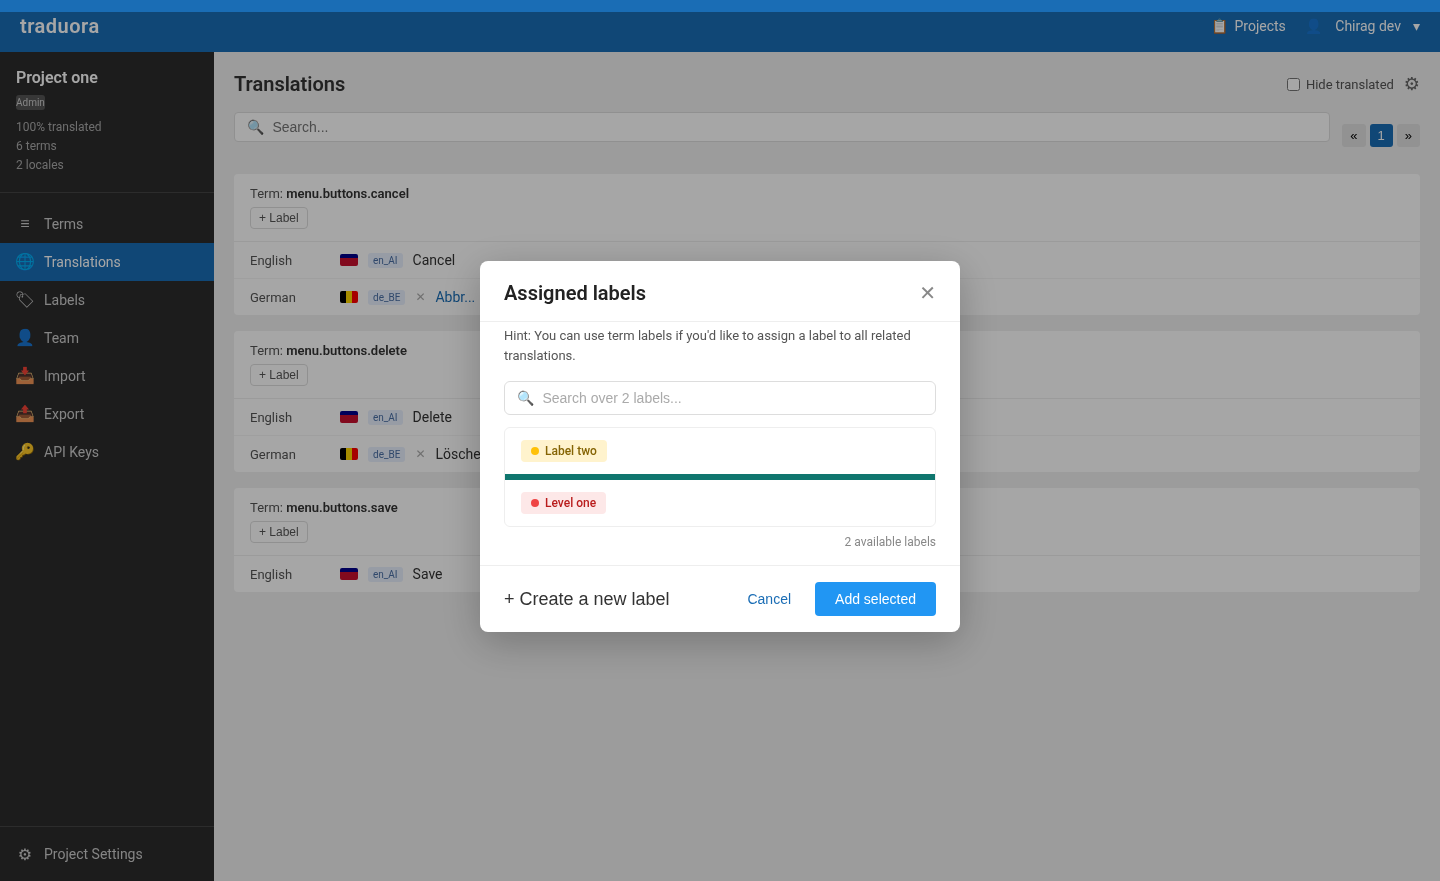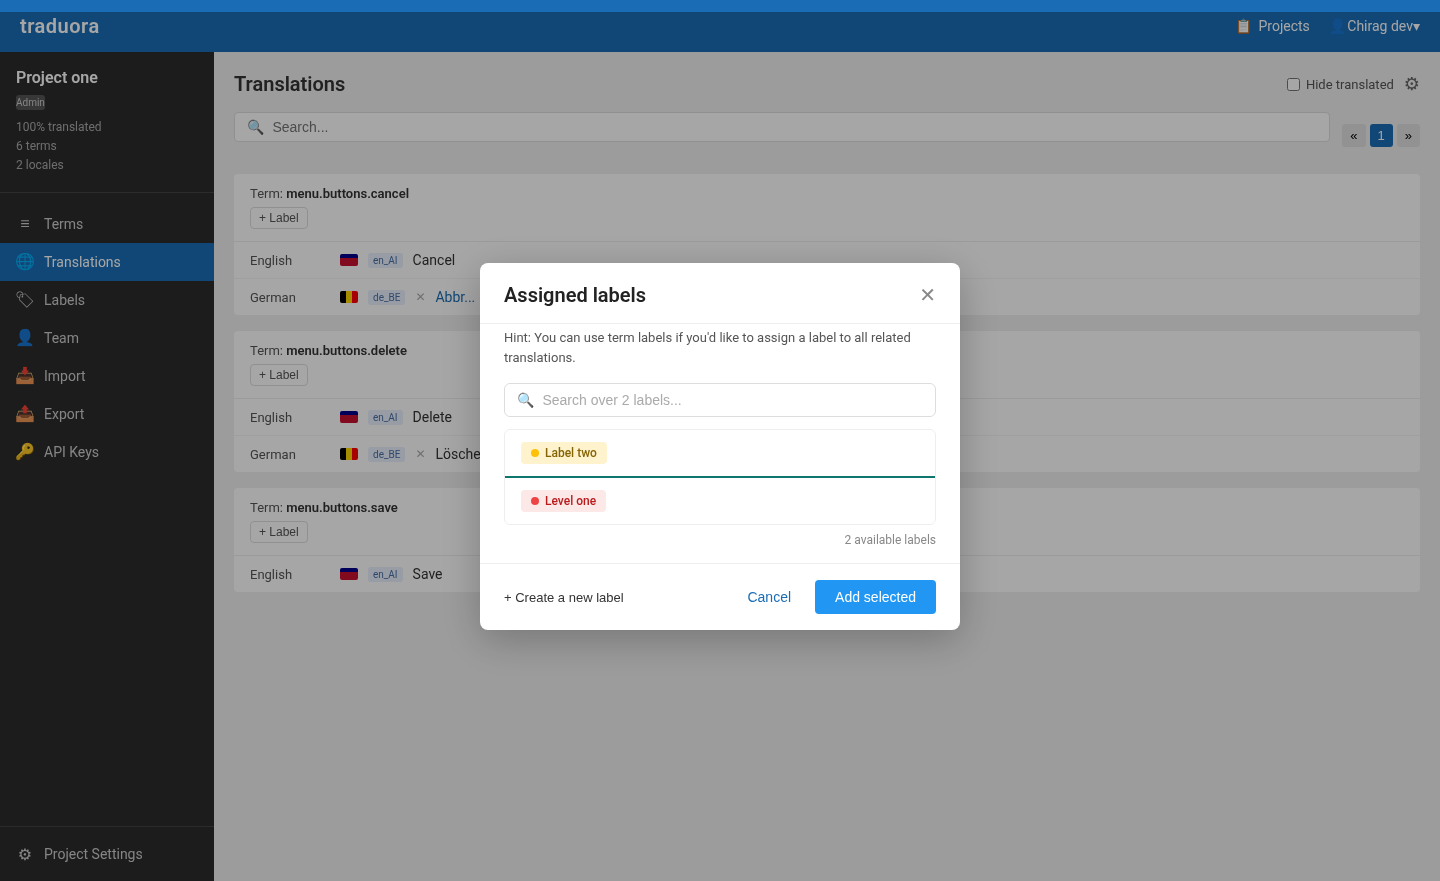--- a/index.html
+++ b/index.html
@@ -33,21 +33,21 @@
       display: flex;
       align-items: center;
       gap: 6px;
       color: white;
       font-size: 14px;
       cursor: pointer;
     }
     .top-nav-user {
       display: flex;
       align-items: center;
-      gap: 0;
+      gap: 12px;
       color: white;
       font-size: 14px;
       cursor: pointer;
     }
 
     
     .app-layout {
       display: flex;
       padding-top: 52px;
       height: 881px;
@@ -348,21 +348,21 @@
       color: #aaa;
     }
     .labels-list {
       border: 1px solid #eee;
       border-radius: 6px;
       overflow: hidden;
       margin-bottom: 8px;
     }
     .label-list-item {
       padding: 12px 16px;
-      border-bottom: 2px solid #0f766e;
+      border-bottom: 6px solid #0f766e;
       cursor: pointer;
     }
     .label-list-item:last-child {
       border-bottom: none;
     }
     .label-tag {
       display: inline-flex;
       align-items: center;
       gap: 6px;
       padding: 4px 10px;
@@ -404,21 +404,21 @@
       border-top: 1px solid #eee;
     }
     .create-label-btn {
       display: flex;
       align-items: center;
       gap: 6px;
       background: none;
       border: none;
       cursor: pointer;
       color: #333;
-      font-size: 13px;
+      font-size: 18px;
     }
     .cancel-btn {
       background: none;
       border: none;
       cursor: pointer;
       color: #1a6db5;
       font-size: 14px;
       padding: 8px 16px;
     }
     .add-selected-btn {

